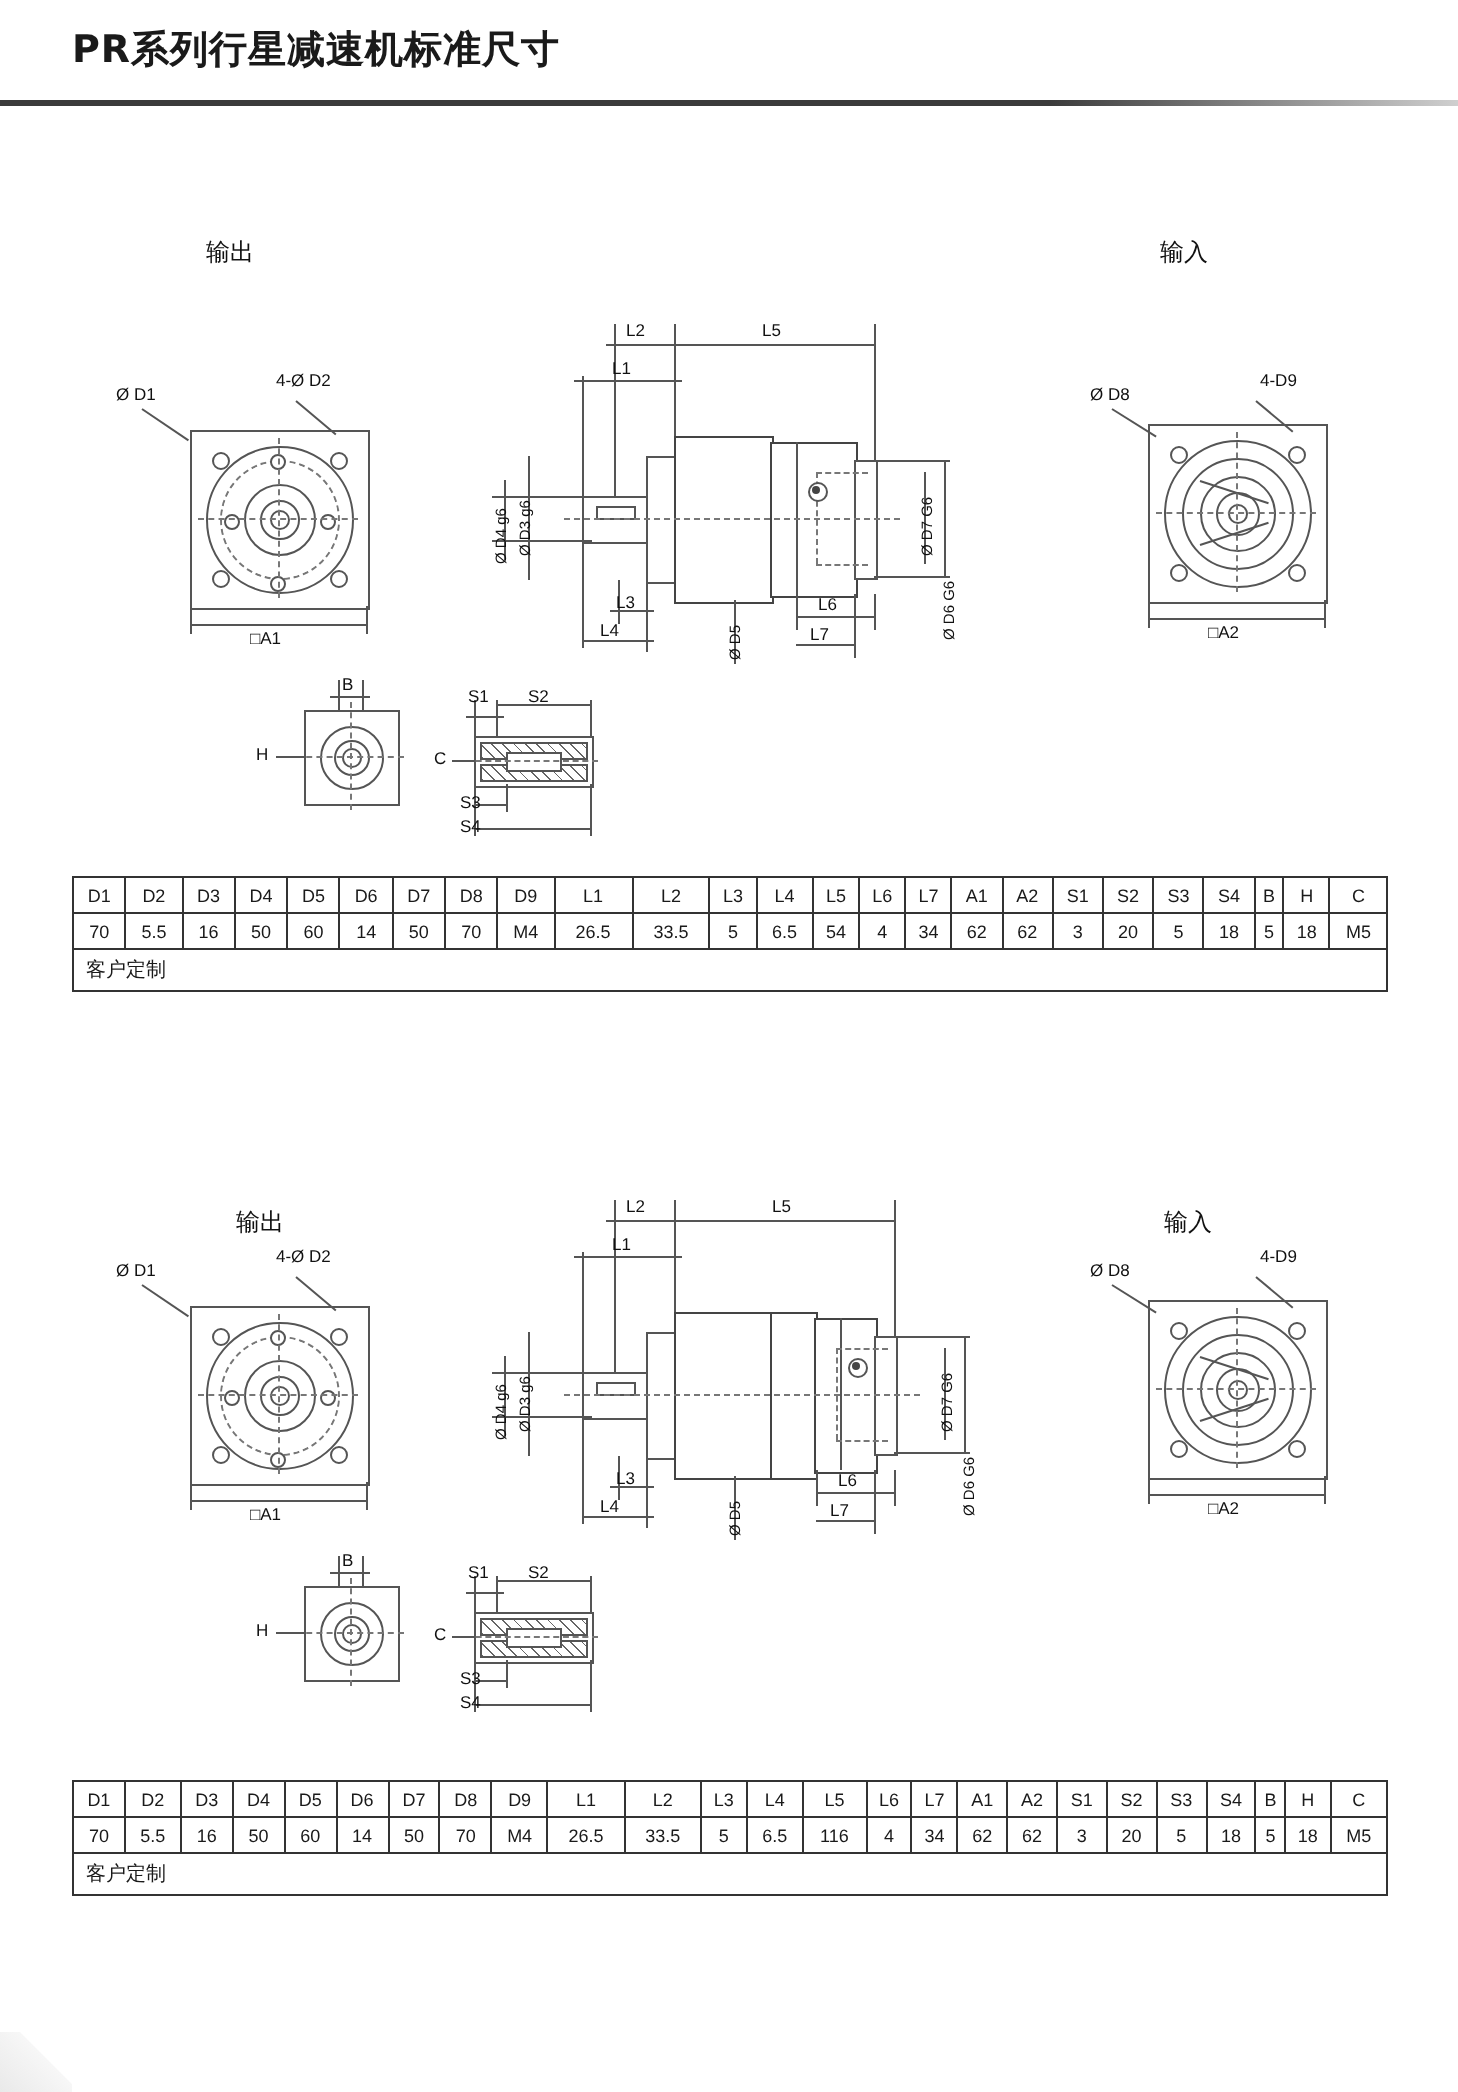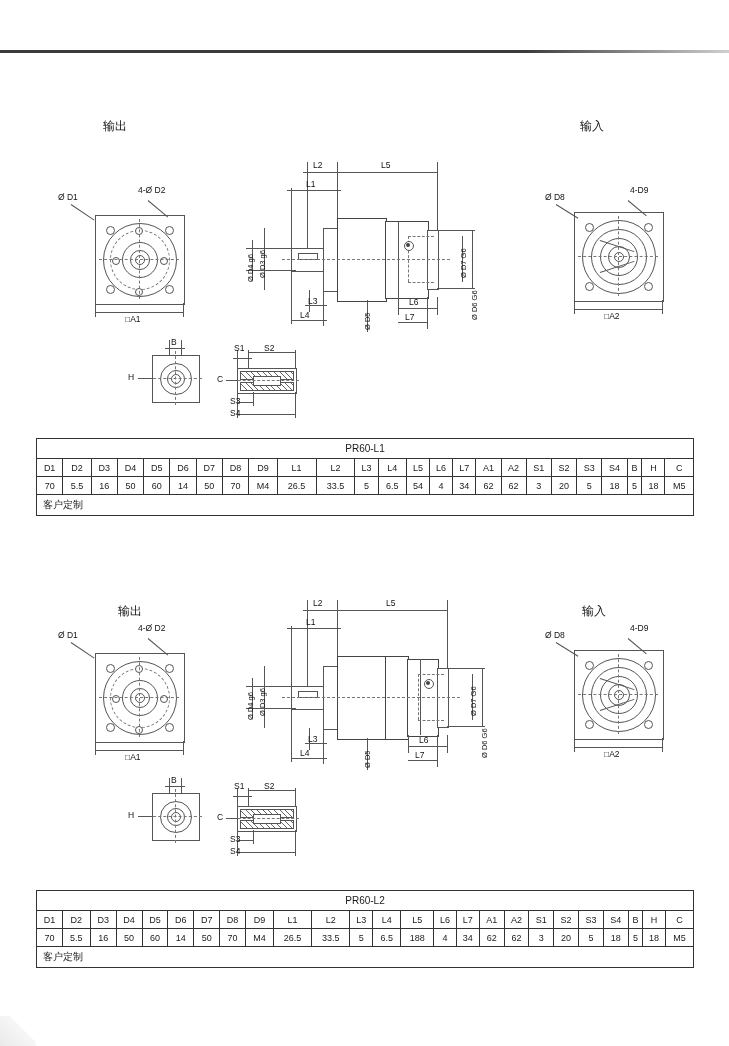--- a/index.html
+++ b/index.html
@@ -75,20 +75,21 @@
   .fold{
     position:absolute;left:0;bottom:0;width:36px;height:30px;
     background:linear-gradient(45deg,#e9e9e9 0%,#f7f7f7 60%,#fff 61%);
   }
 </style>
 </head>
 <body>
 
 <div class="page">
 
+  <div class="title">PR系列行星减速机标准尺寸</div>
   <div class="title-rule"></div>
 
   <div class="block" style="top:100px;height:330px;">
 
     <div class="lbl lbl-cn" style="left:103px;top:18px;">输出</div>
     <div class="lbl lbl-cn" style="left:580px;top:18px;">输入</div>
 
     <div>
       <div class="rect" style="left:95px;top:115px;width:88px;height:88px;"></div>
       <div class="circ" style="left:103px;top:123px;width:72px;height:72px;"></div>
@@ -252,23 +253,20 @@
       <div class="lbl tiny" style="left:630px;top:85px;">4-D9</div>
       <div class="vl" style="left:574px;top:200px;height:14px;"></div>
       <div class="vl" style="left:662px;top:200px;height:14px;"></div>
       <div class="hl" style="left:574px;top:209px;width:88px;"></div>
       <div class="lbl tiny" style="left:604px;top:211px;">□A2</div>
     </div>
   </div>
 
   <table class="tbl" style="top:438px;">
     <tbody>
-        <tr class="title-row">
-      <td colspan="25">PR60-L1</td>
-    </tr>
     <tr>
       <th>D1</th>
       <th>D2</th>
       <th>D3</th>
       <th>D4</th>
       <th>D5</th>
       <th>D6</th>
       <th>D7</th>
       <th>D8</th>
       <th>D9</th>
@@ -473,23 +471,20 @@
       <div class="lbl tiny" style="left:630px;top:38px;">4-D9</div>
       <div class="vl" style="left:574px;top:153px;height:14px;"></div>
       <div class="vl" style="left:662px;top:153px;height:14px;"></div>
       <div class="hl" style="left:574px;top:162px;width:88px;"></div>
       <div class="lbl tiny" style="left:604px;top:164px;">□A2</div>
     </div>
   </div>
 
   <table class="tbl" style="top:890px;">
     <tbody>
-        <tr class="title-row">
-      <td colspan="25">PR60-L2</td>
-    </tr>
     <tr>
       <th>D1</th>
       <th>D2</th>
       <th>D3</th>
       <th>D4</th>
       <th>D5</th>
       <th>D6</th>
       <th>D7</th>
       <th>D8</th>
       <th>D9</th>
@@ -517,21 +512,21 @@
       <td>50</td>
       <td>60</td>
       <td>14</td>
       <td>50</td>
       <td>70</td>
       <td>M4</td>
       <td>26.5</td>
       <td>33.5</td>
       <td>5</td>
       <td>6.5</td>
-      <td>188</td>
+      <td>116</td>
       <td>4</td>
       <td>34</td>
       <td>62</td>
       <td>62</td>
       <td>3</td>
       <td>20</td>
       <td>5</td>
       <td>18</td>
       <td>5</td>
       <td>18</td>

